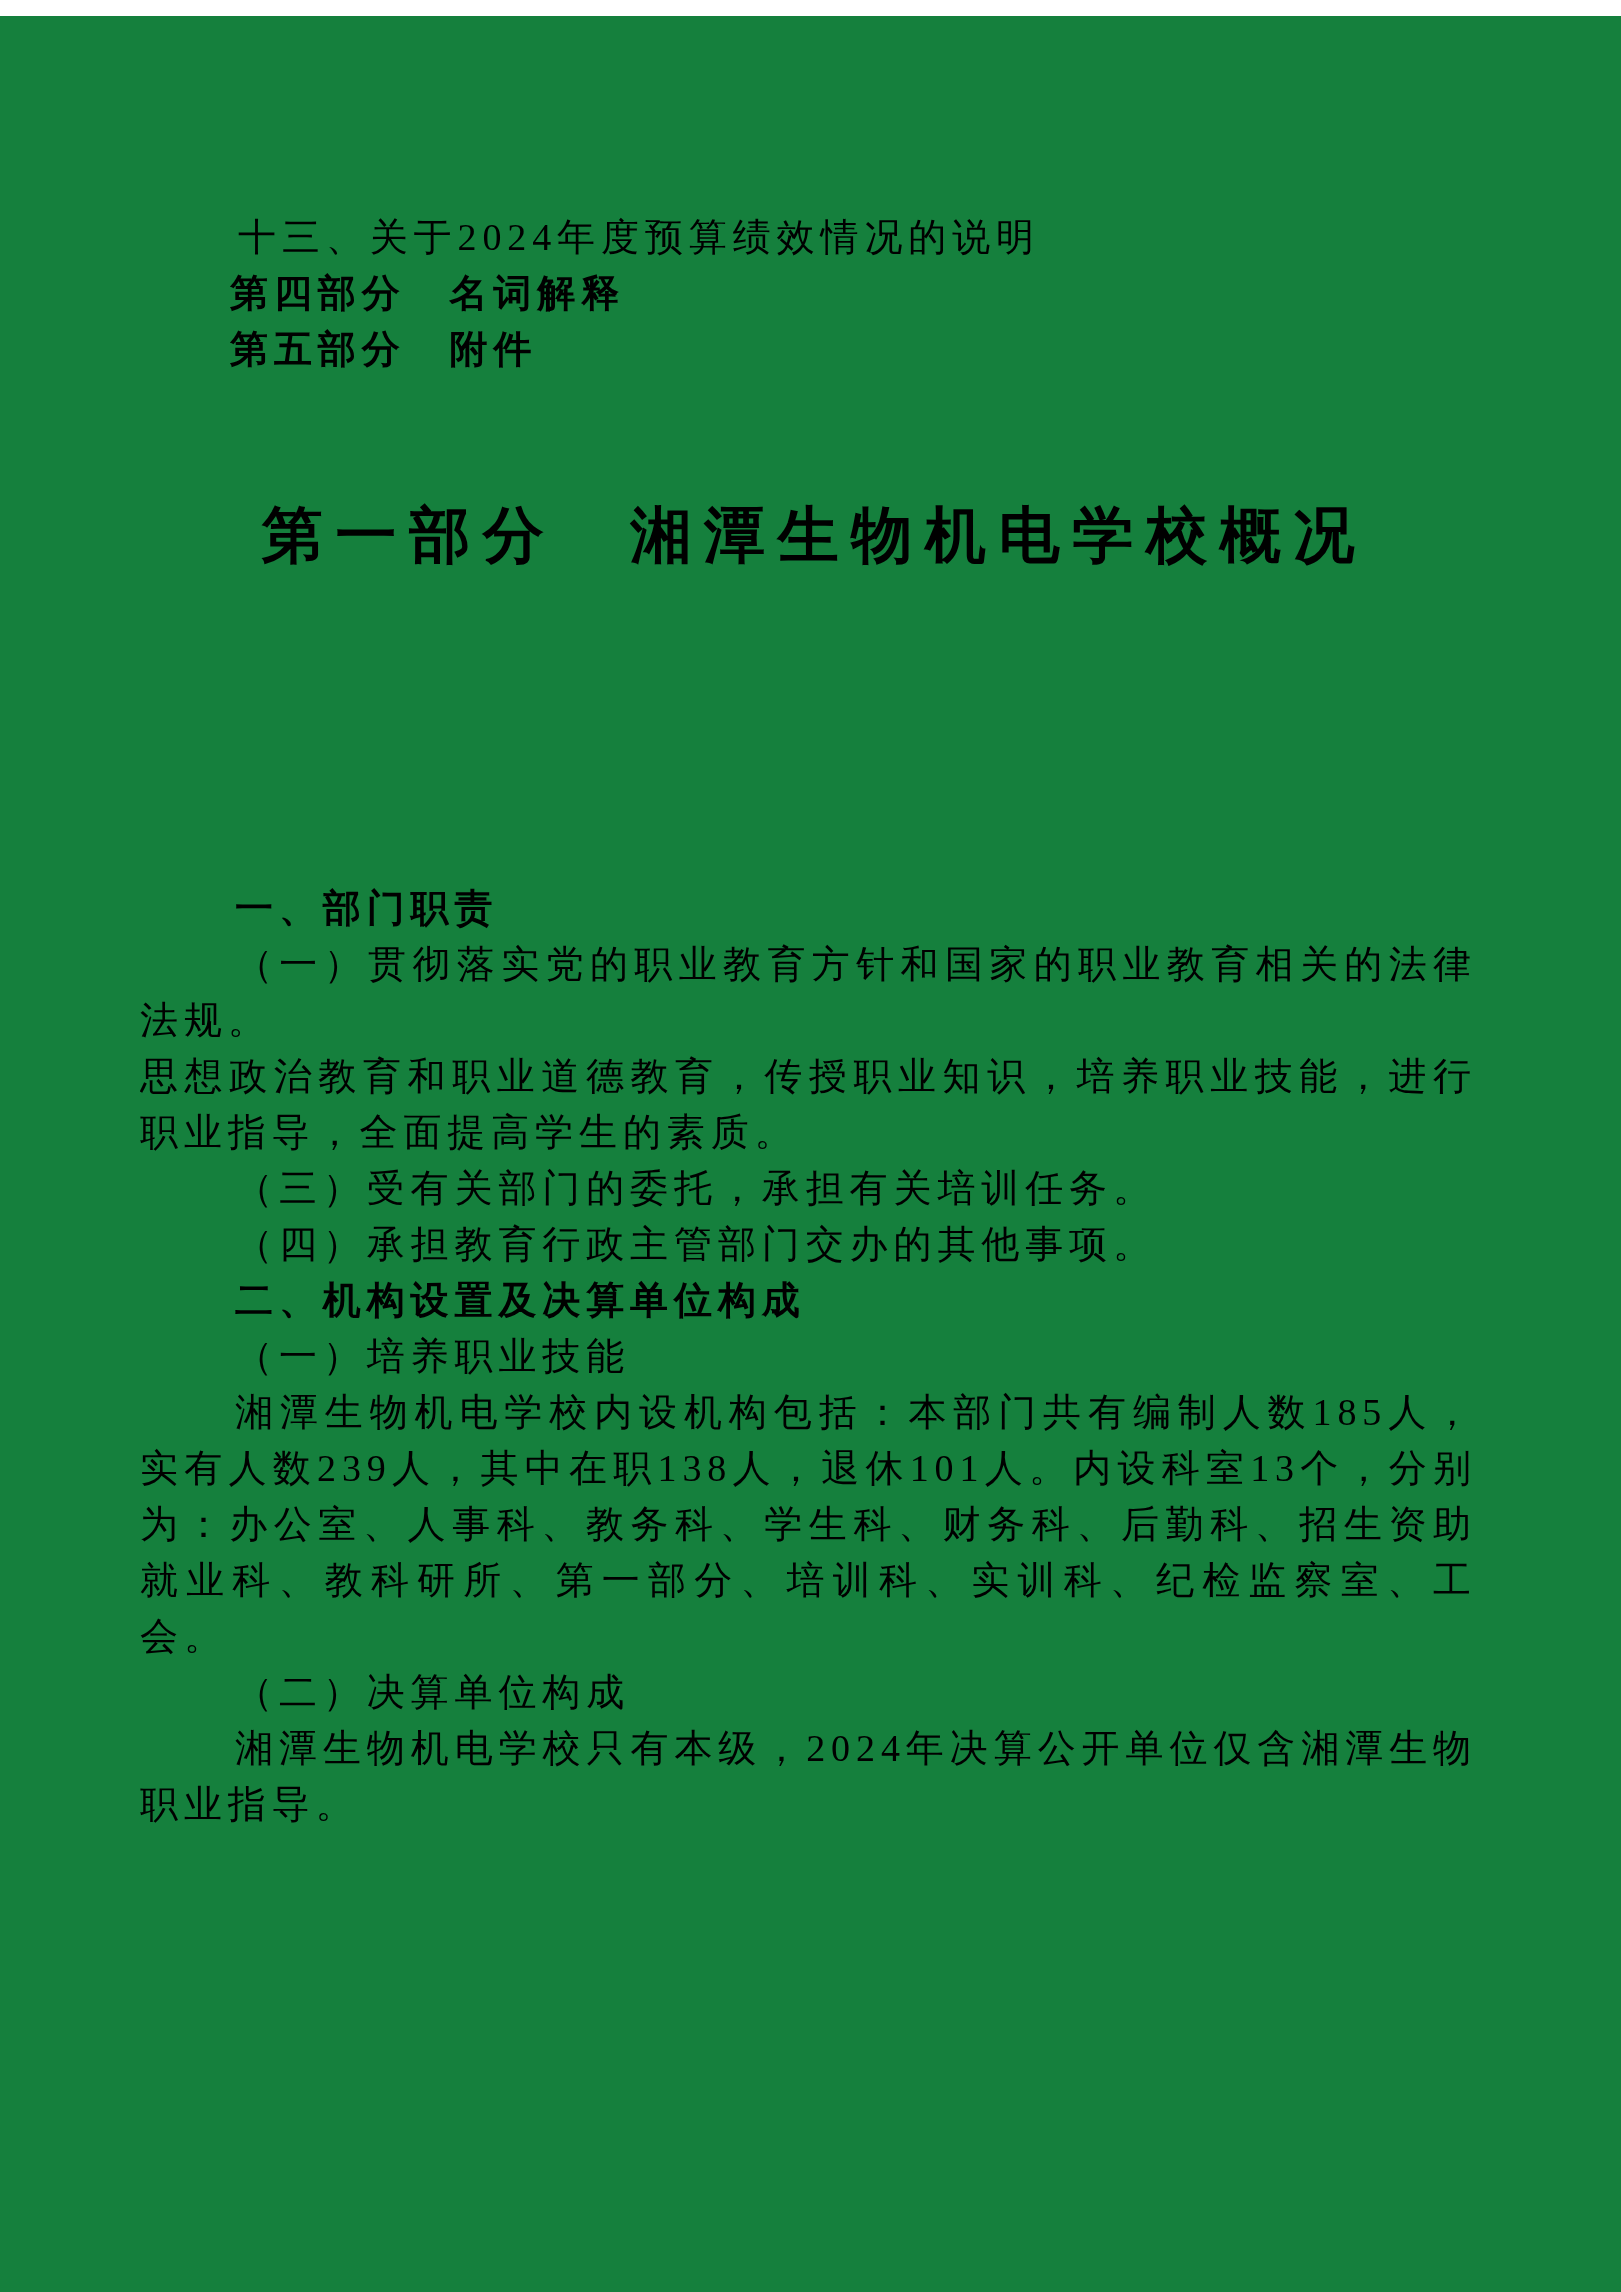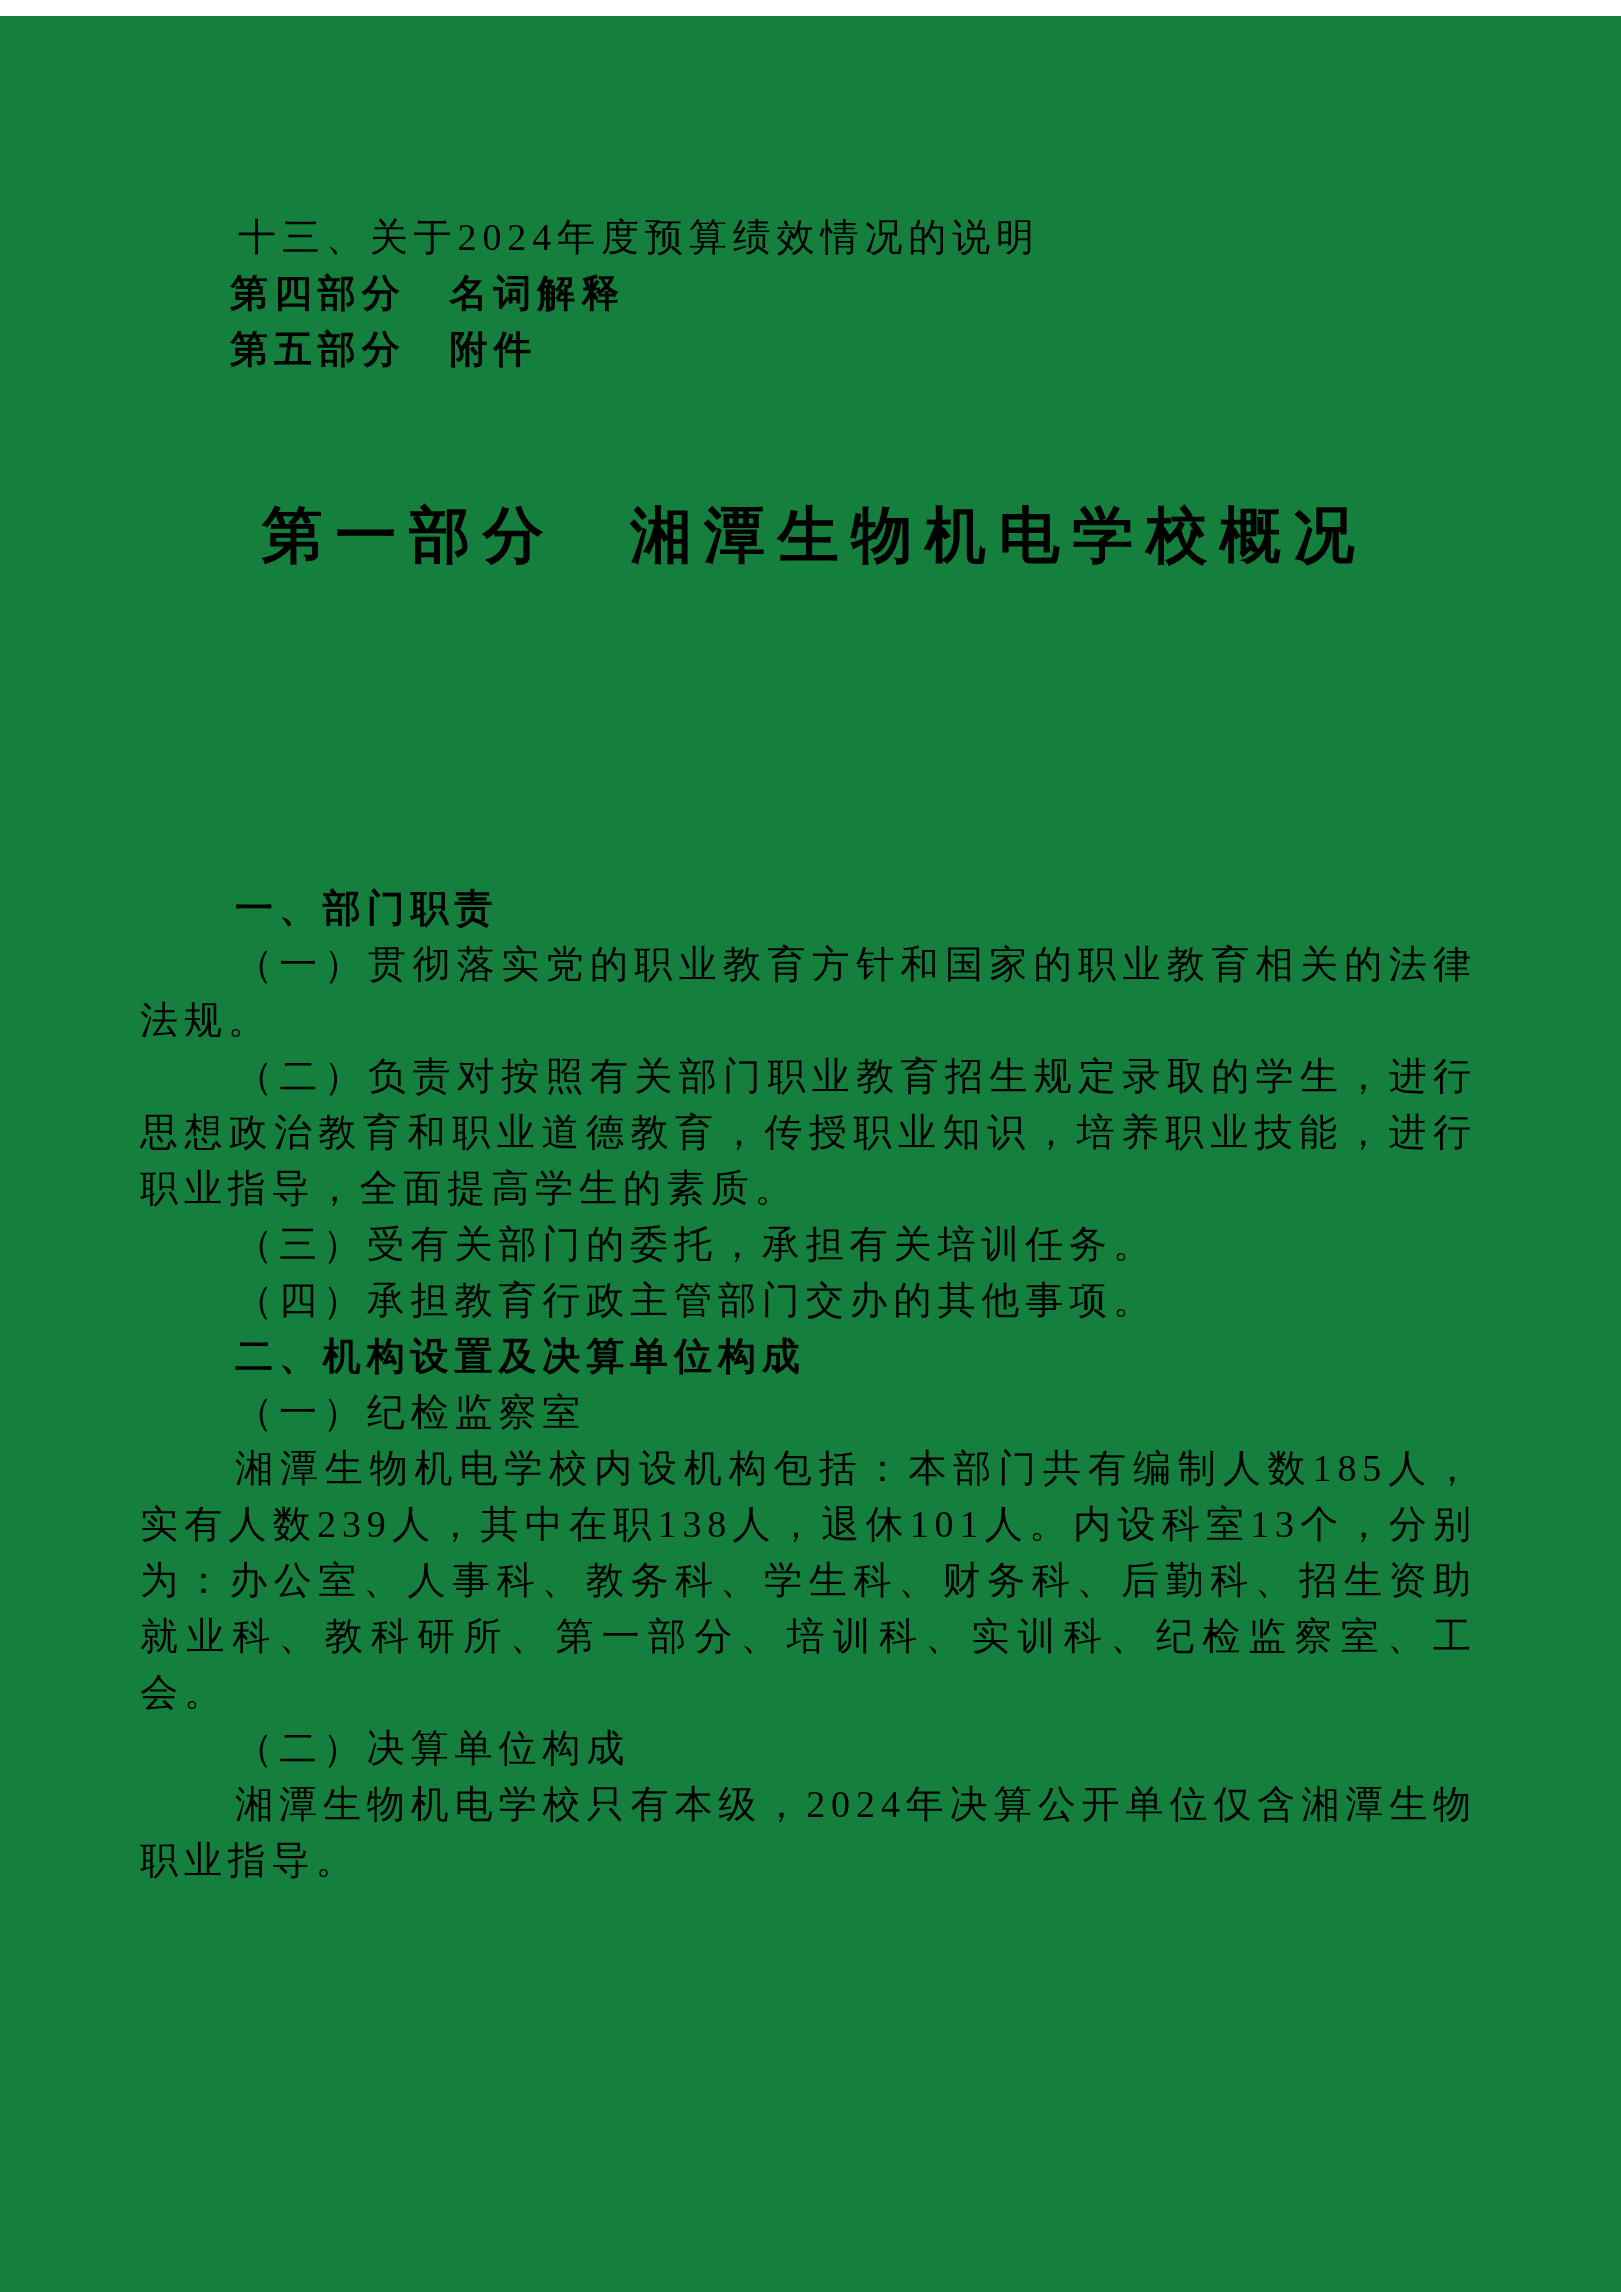--- a/index.html
+++ b/index.html
@@ -77,27 +77,26 @@
     <div class="line toc-lb">第四部分　名词解释</div>
     <div class="line toc-lb">第五部分　附件</div>
   </div>
 
   <h1 class="part-title">第一部分　湘潭生物机电学校概况</h1>
 
   <div class="body-text">
     <div class="line indent bold">一、部门职责</div>
     <div class="line indent fill">（一）贯彻落实党的职业教育方针和国家的职业教育相关的法律</div>
     <div class="line">法规。</div>
-    <div class="line indent fill">（二）负责对按照有关部门职业教育招生规定录取的学生，进行</div>
     <div class="line fill">思想政治教育和职业道德教育，传授职业知识，培养职业技能，进行</div>
     <div class="line">职业指导，全面提高学生的素质。</div>
     <div class="line indent">（三）受有关部门的委托，承担有关培训任务。</div>
     <div class="line indent">（四）承担教育行政主管部门交办的其他事项。</div>
     <div class="line indent bold">二、机构设置及决算单位构成</div>
-    <div class="line indent">（一）纪检监察室</div>
+    <div class="line indent">（一）培养职业技能</div>
     <div class="line indent fill">湘潭生物机电学校内设机构包括：本部门共有编制人数185人，</div>
     <div class="line fill">实有人数239人，其中在职138人，退休101人。内设科室13个，分别</div>
     <div class="line fill">为：办公室、人事科、教务科、学生科、财务科、后勤科、招生资助</div>
     <div class="line fill">就业科、教科研所、第一部分、培训科、实训科、纪检监察室、工</div>
     <div class="line">会。</div>
     <div class="line indent">（二）决算单位构成</div>
     <div class="line indent fill">湘潭生物机电学校只有本级，2024年决算公开单位仅含湘潭生物</div>
     <div class="line">职业指导。</div>
   </div>
 

